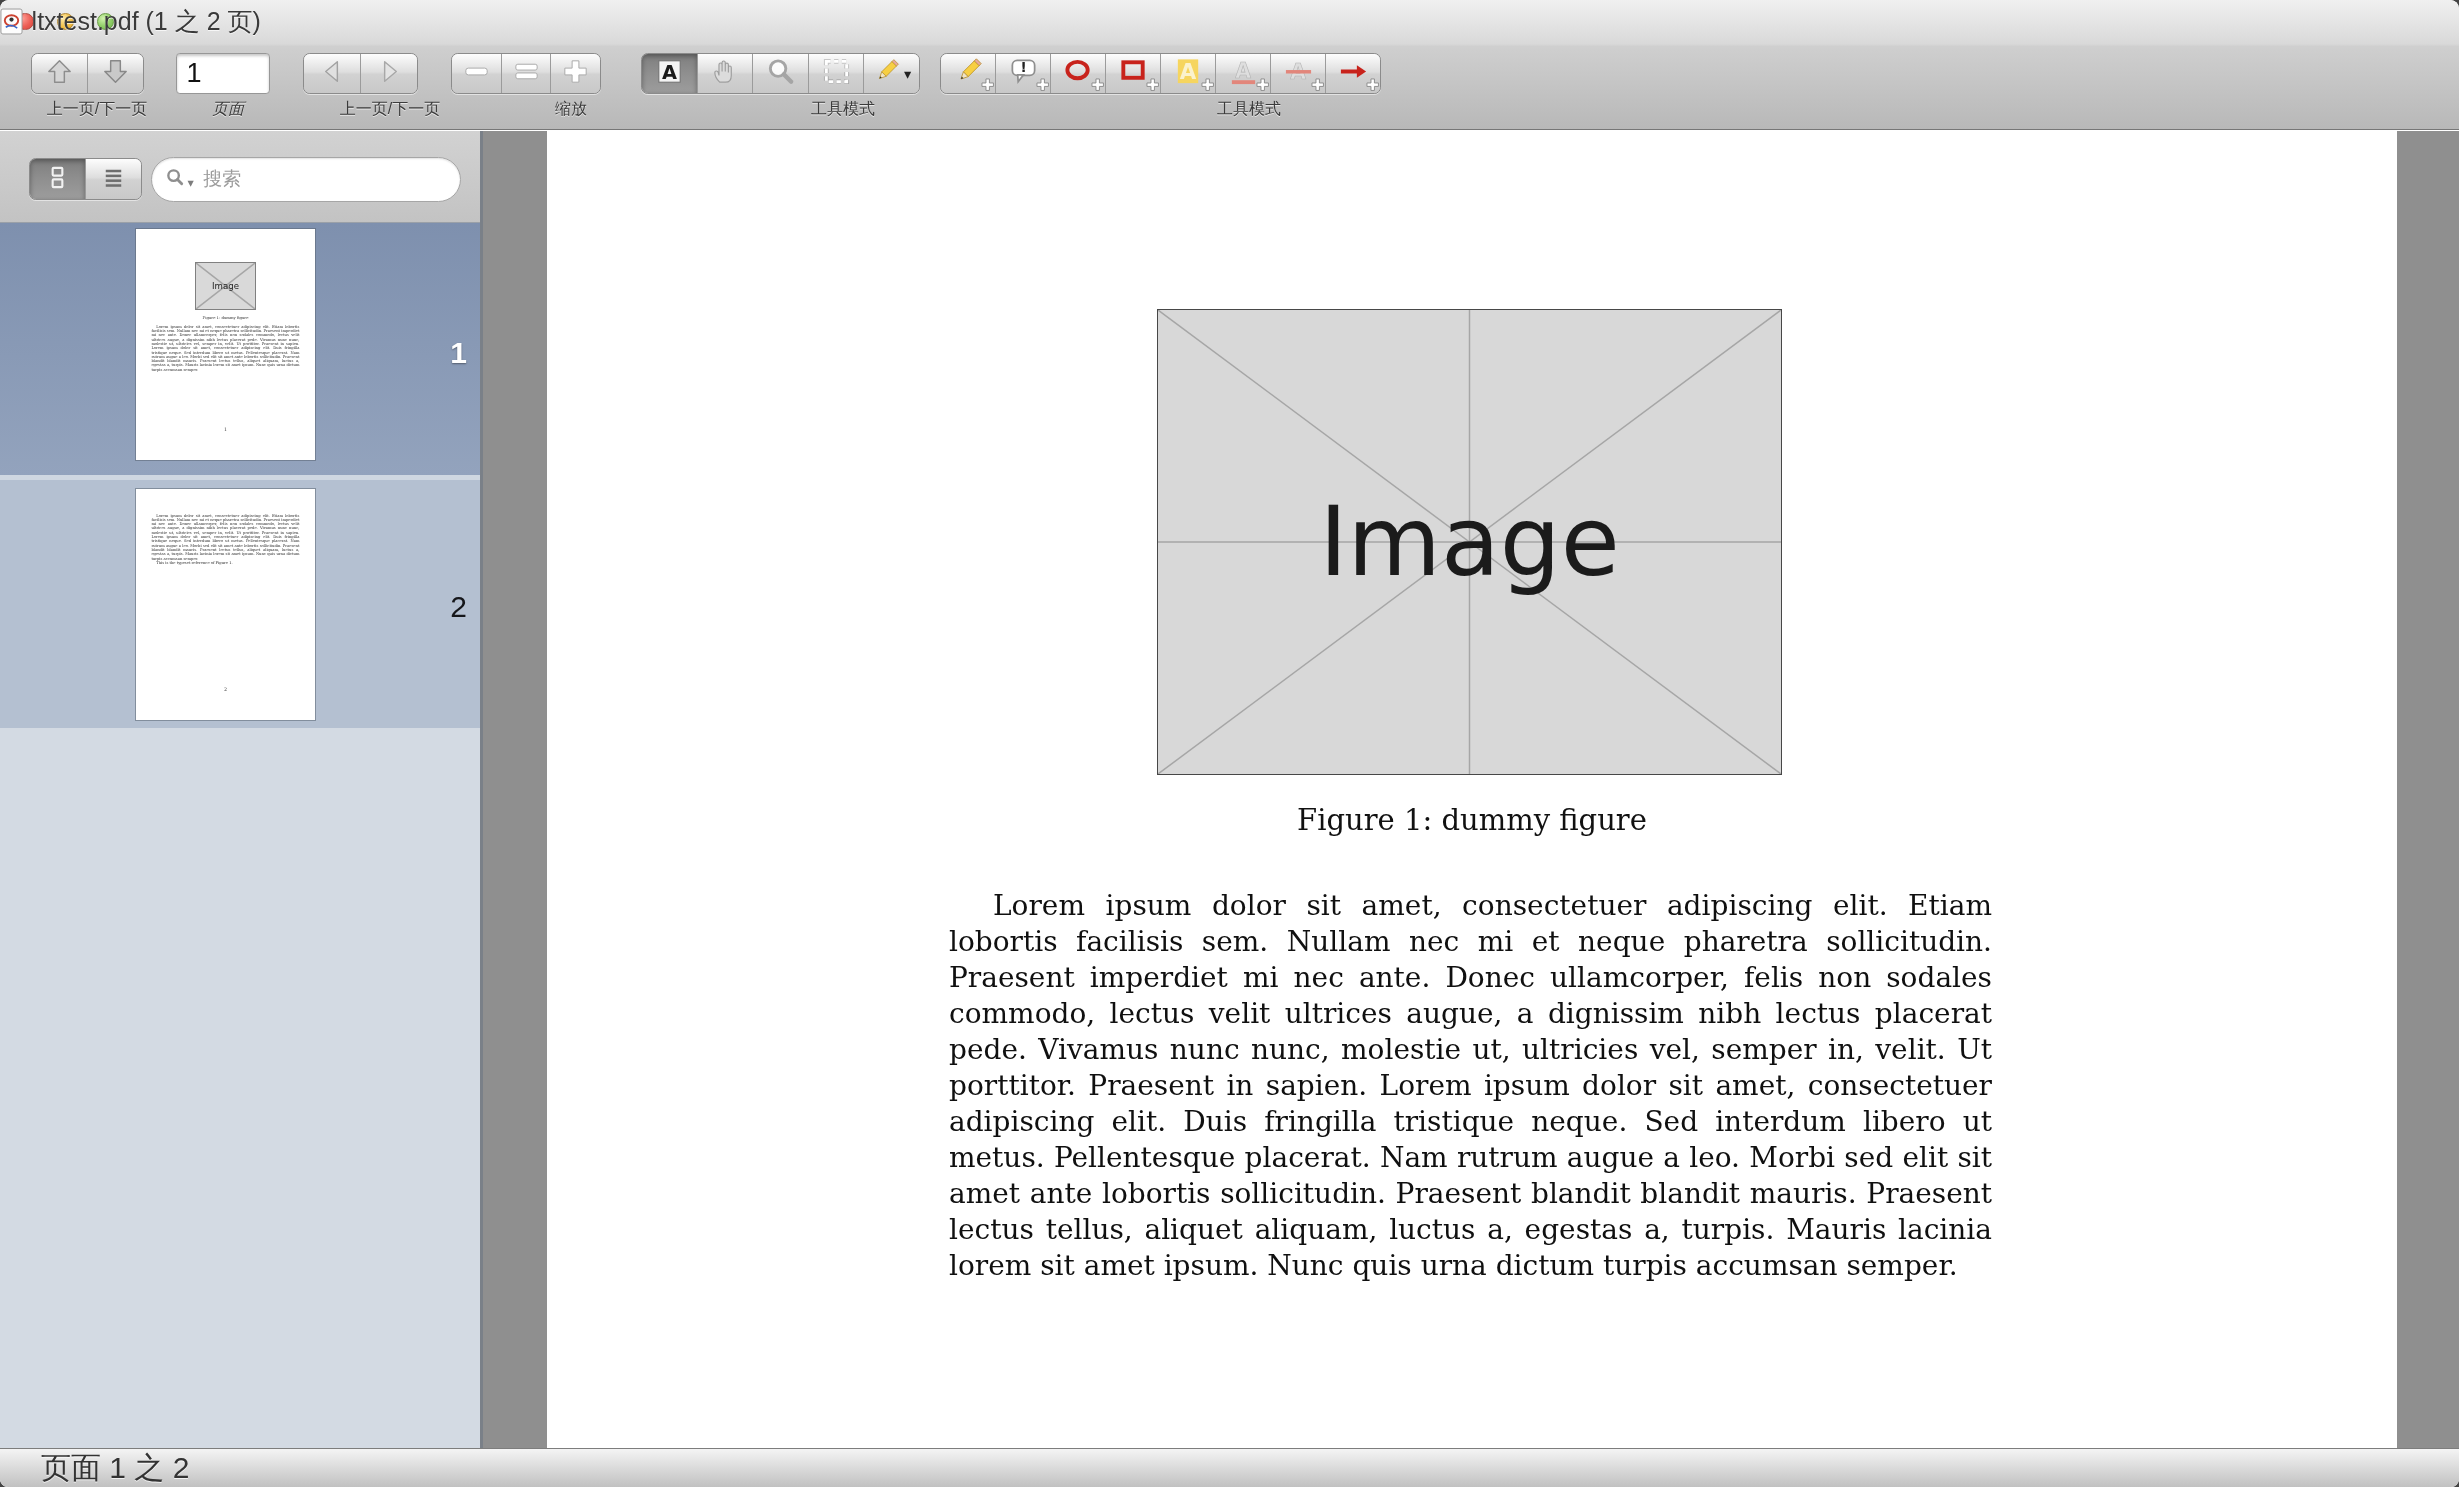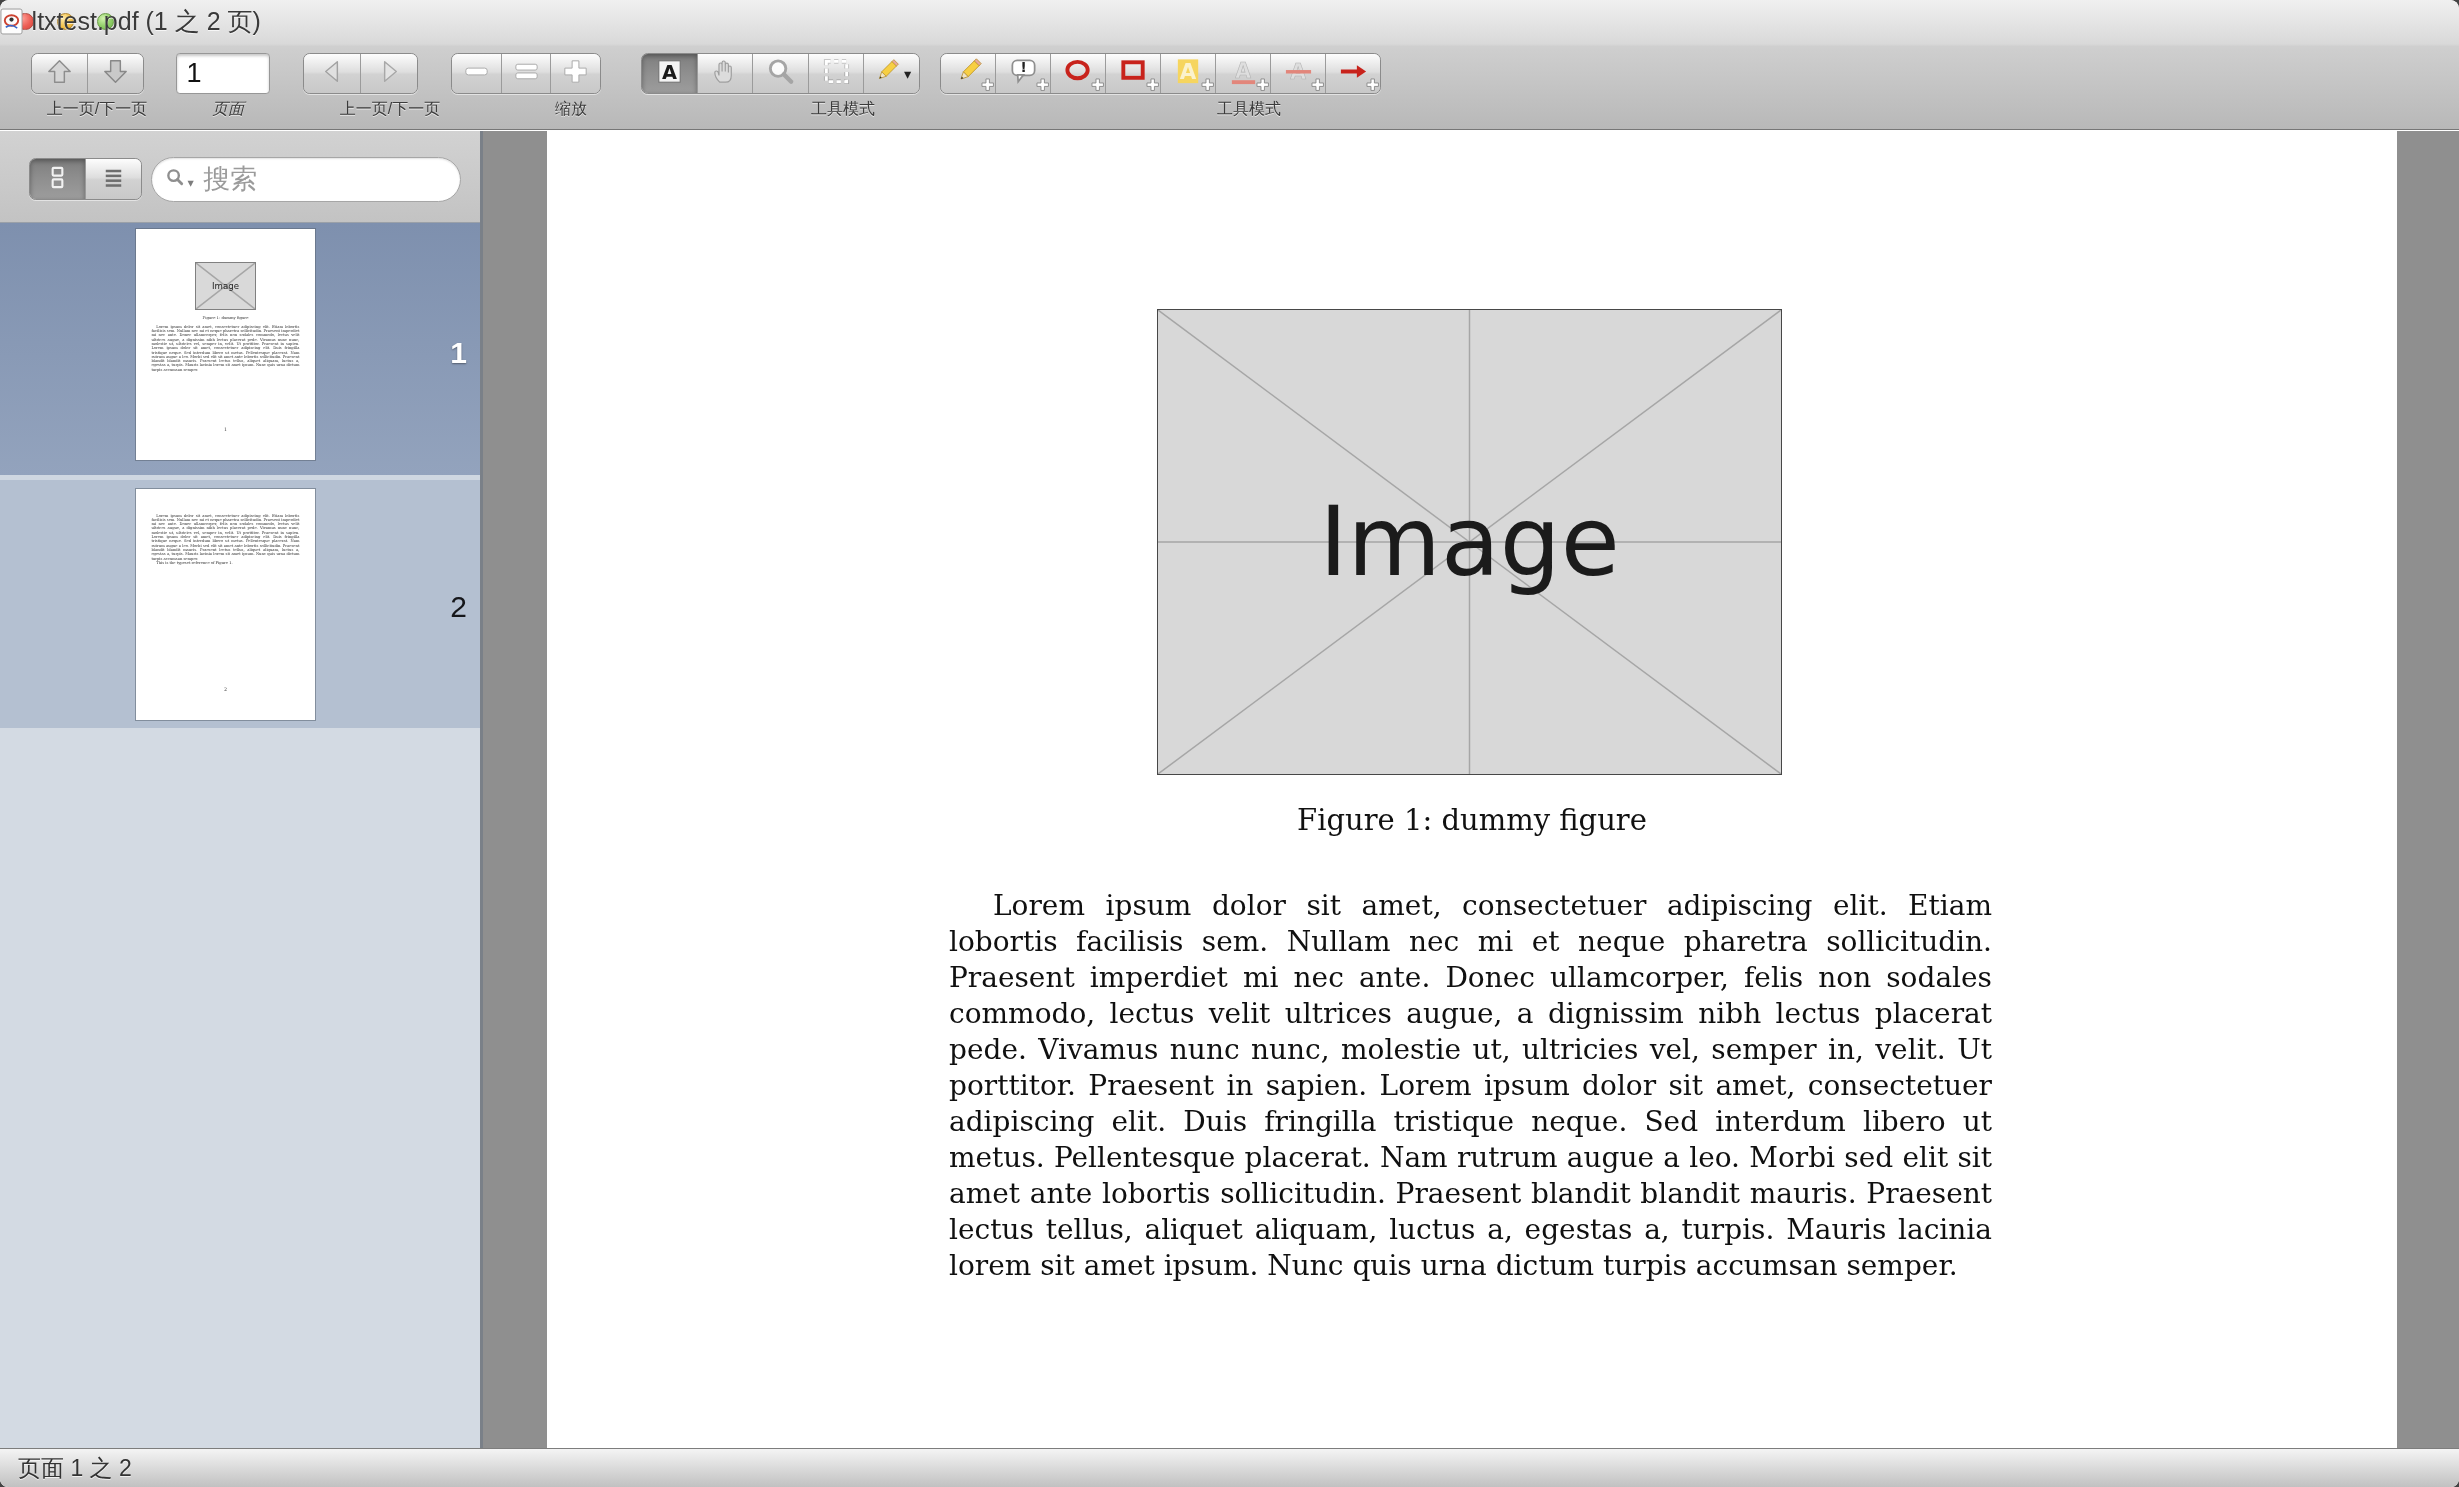--- a/index.html
+++ b/index.html
@@ -42,22 +42,22 @@
   .content{position:absolute;left:0;top:131px;width:2459px;height:1317px;}
   .sidebar{position:absolute;left:0;top:0;width:480px;height:1317px;background:#cfd7e1;overflow:hidden;}
   .sb-divider{position:absolute;left:480px;top:0;width:2.9px;height:1317px;background:#7a8088;}
   .sb-header{position:absolute;left:0;top:0;width:480px;height:92px;
     background:linear-gradient(#d2d2d2,#c3c3c3);border-bottom:1px solid #9aa0a8;}
   .view-seg{position:absolute;left:29px;top:27px;width:113px;height:42px;display:flex;
     border:1px solid #8b8b8b;border-radius:6.7px;overflow:hidden;box-shadow:0 1px 0 rgba(255,255,255,.5);}
   .search-pill{position:absolute;left:151px;top:26px;width:310px;height:45px;
     background:#fff;border:1px solid #a6a6a6;border-radius:23px;
     display:flex;align-items:center;padding-left:13.4px;box-shadow:inset 0 1px 1.9px rgba(0,0,0,.12);}
-  .search-input{border:none;outline:none;flex:1;font-size:27px;color:#333;background:transparent;
-    font-family:Liberation Sans, sans-serif;min-width:0;}
+  .search-input{border:none;outline:none;flex:1;font-size:19px;color:#333;background:transparent;
+    font-family:Liberation Mono, monospace;min-width:0;}
   .search-input::placeholder{color:#9b9b9b;}
   .sb-chevron{font-size:12.5px;color:#7d7d7d;margin:5.8px 7.7px 0 1px;}
   .thumb-row{position:absolute;left:0;width:480px;}
   .row1{top:92px;height:252px;background:linear-gradient(#7e90ae,#93a3bd);}
   .row2{top:349px;height:248px;background:#b4c0d1;}
   .sb-filler{position:absolute;left:0;top:597px;width:480px;height:721px;background:#d3dae3;}
   .thumb-page{position:absolute;left:136px;width:179px;height:231px;background:#fff;
     box-shadow:0 0 0 1px rgba(90,100,115,.55);overflow:hidden;}
   .t1{top:5.8px;} .t2{top:8.6px;}
   .page-num{position:absolute;left:437px;width:43px;text-align:center;font-size:30px;}
@@ -85,21 +85,21 @@
     font-size:96px;color:#1b1b1b;font-family:"DejaVu Sans",sans-serif;}
   .caption{position:absolute;left:0;top:672px;width:100%;text-align:center;
     font-size:29px;color:#111;font-family:"DejaVu Serif",serif;}
   .body-text{position:absolute;left:402px;top:757px;width:1043px;
     font-size:28px;line-height:36px;text-align:justify;color:#101010;
     font-family:"DejaVu Serif",serif;text-indent:44px;}
   
   .statusbar{position:absolute;left:0;top:1448px;width:2459px;height:39px;
     background:linear-gradient(#f4f4f4,#c1c1c1);border-top:1px solid #7d7d7d;
     display:flex;align-items:center;border-radius:0 0 7.7px 7.7px;}
-  .status-text{margin-left:18px;font-size:23px;color:#333;text-shadow:0 1px 0 rgba(255,255,255,.7);text-align:right;}
+  .status-text{margin-left:41px;font-size:30px;color:#333;text-shadow:0 1px 0 rgba(255,255,255,.7);text-align:right;}
 </style>
 </head>
 <body>
 
 <div class="window">
 
   <div class="chrome">
     <div class="titlebar">
       <div class="traffic tl-close"></div>
       <div class="traffic tl-min"></div>

